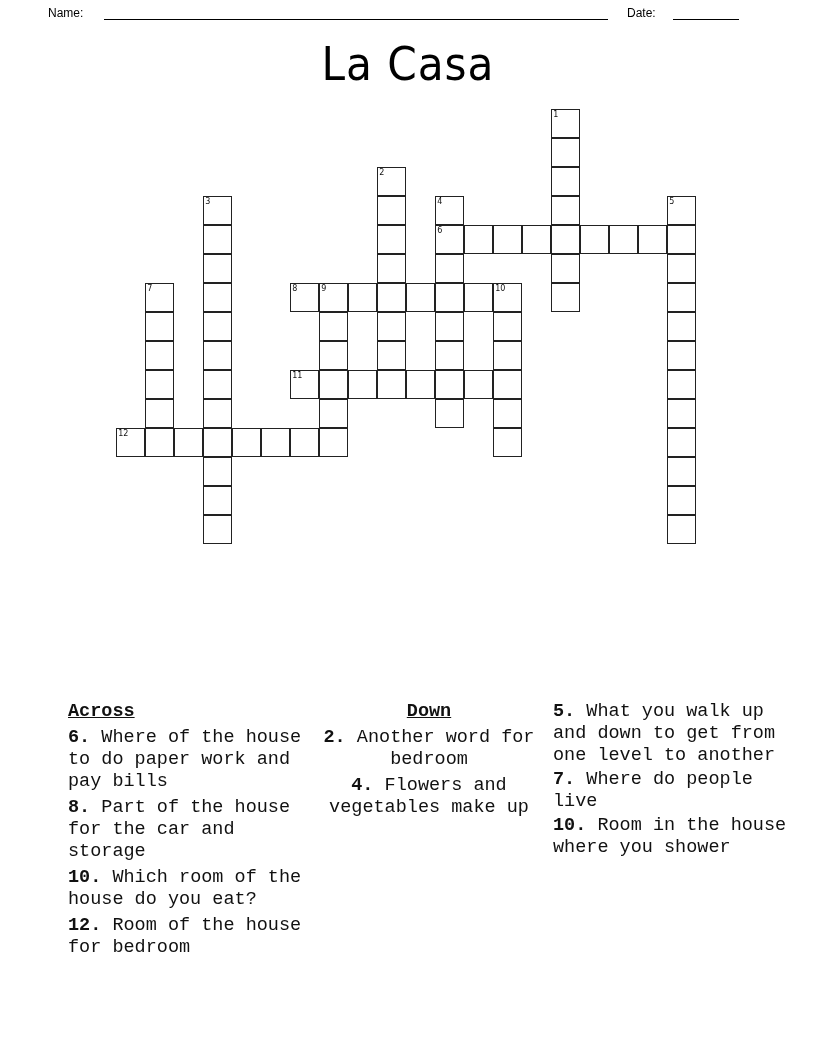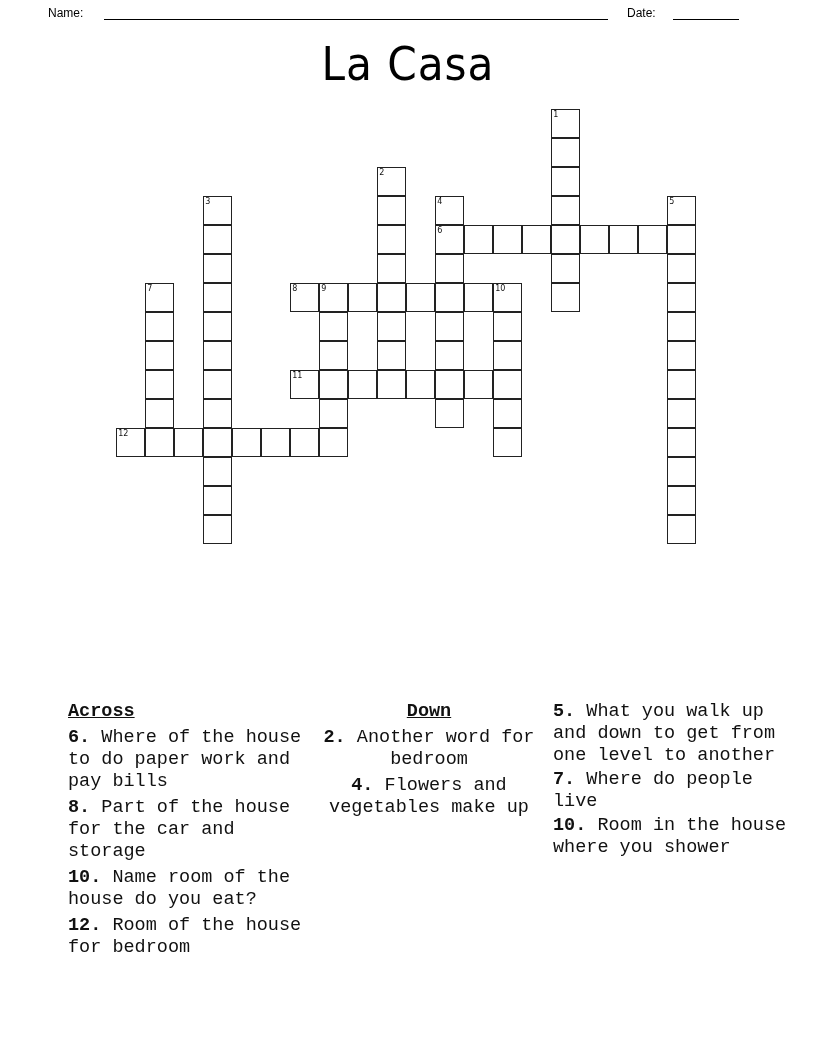--- a/index.html
+++ b/index.html
@@ -158,21 +158,21 @@
     <div class="cell" style="left: 175px; top: 429px;"></div>
     <div class="cell" style="left: 233px; top: 429px;"></div>
     <div class="cell" style="left: 262px; top: 429px;"></div>
     <div class="cell" style="left: 291px; top: 429px;"></div>
   </div>
 
 <div class="clues col-across">
   <div class="heading">Across</div>
   <div class="clue"><span class="cnum">6.</span><span> Where of the house to do paper work and pay bills</span></div>
   <div class="clue"><span class="cnum">8.</span><span> Part of the house for the car and storage</span></div>
-  <div class="clue"><span class="cnum">10.</span><span> Name room of the house do you eat?</span></div>
+  <div class="clue"><span class="cnum">10.</span><span> Which room of the house do you eat?</span></div>
   <div class="clue"><span class="cnum">12.</span><span> Room of the house for bedroom</span></div>
 </div>
 
 <div class="clues col-down">
   <div class="heading">Down</div>
   <div class="clue"><span class="cnum">2.</span><span> Another word for bedroom</span></div>
   <div class="clue"><span class="cnum">4.</span><span> Flowers and vegetables make up</span></div>
 </div>
 
 <div class="clues col-down2">

